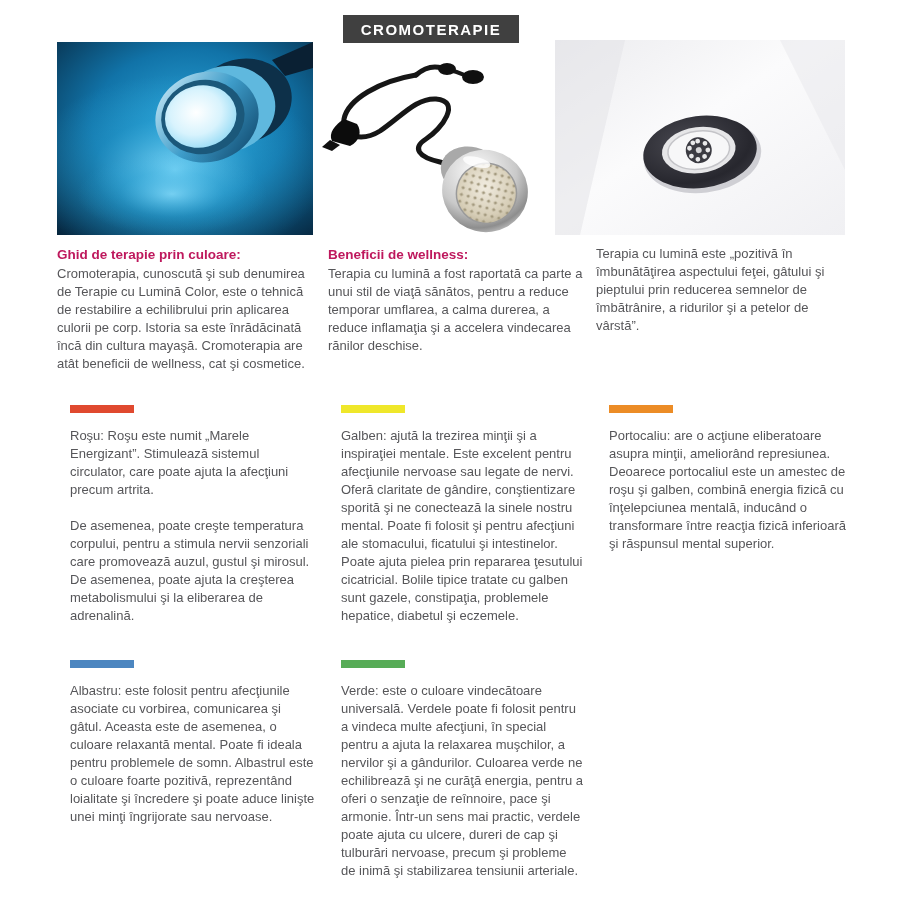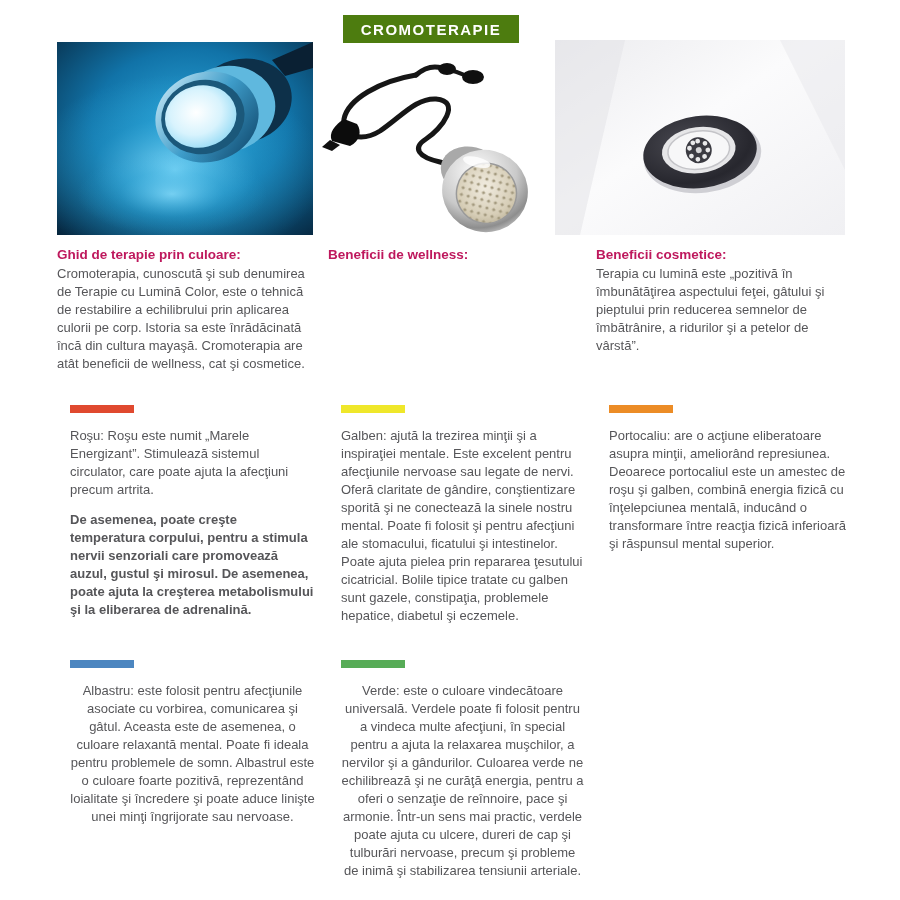--- a/index.html
+++ b/index.html
@@ -14,30 +14,30 @@
     display:flex; align-items:center; justify-content:center;
     color:#ffffff; font-weight:bold; font-size:15px; letter-spacing:1.5px;
   }
   .photo { position:absolute; overflow:hidden; }
   .photo svg { display:block; width:100%; height:100%; }
   .col { position:absolute; top:245px; height:655px; color:#565659; font-size:13px; line-height:18px; }
   .col h3 { font-size:13.5px; line-height:19px; color:#be185d; font-weight:bold; margin-bottom:1px; }
   .col p { margin:0; }
   .sec { position:absolute; left:13px; right:0; }
   .sec-1 { top:160px; }
-  .sec-2 { top:415px;text-align:center; }
+  .sec-2 { top:415px; }
   .bar { width:64px; height:8px; margin-bottom:14px; }
-  .sec p + p { margin-top:12px;font-weight:bold; }
+  .sec p + p { margin-top:18px; }
 </style>
 </head>
 <body>
 
 <div class="page">
 
-  <div class="title-banner" style="background: #4d7c0f;">
+  <div class="title-banner" style="background: #404040;">
     <span>CROMOTERAPIE</span>
   </div>
 
   <div class="photo" style="left:57px; top:42px; width:256px; height:193px;">
     <svg viewBox="0 0 256 193" preserveAspectRatio="none">
       <defs>
         <radialGradient id="g1bg" cx="52%" cy="42%" r="85%">
           <stop offset="0%" stop-color="#2ba4d8"></stop>
           <stop offset="45%" stop-color="#1173a8"></stop>
           <stop offset="100%" stop-color="#041628"></stop>
@@ -157,32 +157,32 @@
       <p>De asemenea, poate creşte temperatura corpului, pentru a stimula nervii senzoriali care promovează auzul, gustul şi mirosul. De asemenea, poate ajuta la creşterea metabolismului şi la eliberarea de adrenalină.</p>
     </div>
     <div class="sec sec-2">
       <div class="bar" style="background: rgb(76, 134, 192);"></div>
       <p>Albastru: este folosit pentru afecţiunile asociate cu vorbirea, comunicarea şi gâtul. Aceasta este de asemenea, o culoare relaxantă mental. Poate fi ideala pentru problemele de somn. Albastrul este o culoare foarte pozitivă, reprezentând loialitate şi încredere şi poate aduce linişte unei minţi îngrijorate sau nervoase.</p>
     </div>
   </div>
 
   <div class="col" style="left:328px; width:256px;">
     <h3>Beneficii de wellness:</h3>
+    <p>Terapia cu lumină a fost raportată ca parte a unui stil de viaţă sănătos, pentru a reduce temporar umflarea, a calma durerea, a reduce inflamaţia şi a accelera vindecarea rănilor deschise.</p>
     <div class="sec sec-1">
       <div class="bar" style="background: rgb(239, 231, 42);"></div>
       <p>Galben: ajută la trezirea minţii şi a inspiraţiei mentale. Este excelent pentru afecţiunile nervoase sau legate de nervi. Oferă claritate de gândire, conştientizare sporită şi ne conectează la sinele nostru mental. Poate fi folosit şi pentru afecţiuni ale stomacului, ficatului şi intestinelor. Poate ajuta pielea prin repararea ţesutului cicatricial. Bolile tipice tratate cu galben sunt gazele, constipaţia, problemele hepatice, diabetul şi eczemele.</p>
     </div>
     <div class="sec sec-2">
       <div class="bar" style="background: rgb(87, 172, 87);"></div>
       <p>Verde: este o culoare vindecătoare universală. Verdele poate fi folosit pentru a vindeca multe afecţiuni, în special pentru a ajuta la relaxarea muşchilor, a nervilor şi a gândurilor. Culoarea verde ne echilibrează şi ne curăţă energia, pentru a oferi o senzaţie de reînnoire, pace şi armonie. Într-un sens mai practic, verdele poate ajuta cu ulcere, dureri de cap şi tulburări nervoase, precum şi probleme de inimă şi stabilizarea tensiunii arteriale.</p>
     </div>
   </div>
 
   <div class="col" style="left:596px; width:252px;">
-    <h3>Beneficii cosmetice:</h3>
     <p>Terapia cu lumină este „pozitivă în îmbunătăţirea aspectului feţei, gâtului şi pieptului prin reducerea semnelor de îmbătrânire, a ridurilor şi a petelor de vârstă”.</p>
     <div class="sec sec-1">
       <div class="bar" style="background: rgb(236, 140, 38);"></div>
       <p>Portocaliu: are o acţiune eliberatoare asupra minţii, ameliorând represiunea. Deoarece portocaliul este un amestec de roşu şi galben, combină energia fizică cu înţelepciunea mentală, inducând o transformare între reacţia fizică inferioară şi răspunsul mental superior.</p>
     </div>
   </div>
 
 </div>
 
 </body></html>

